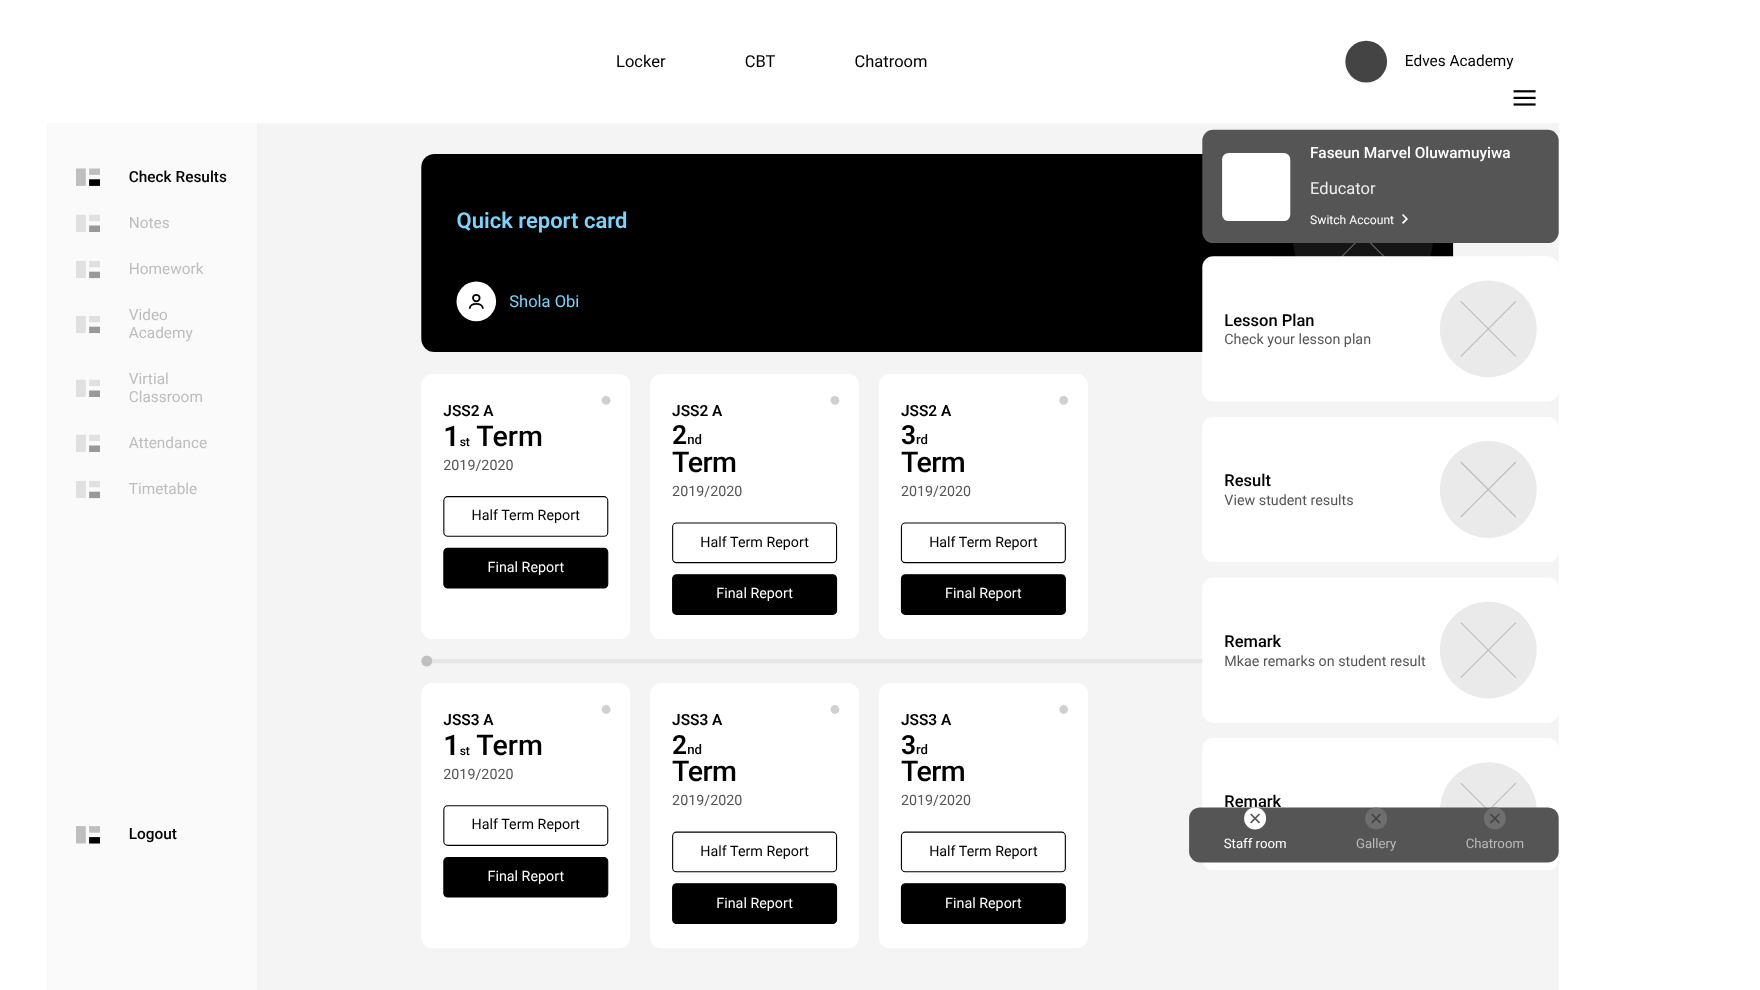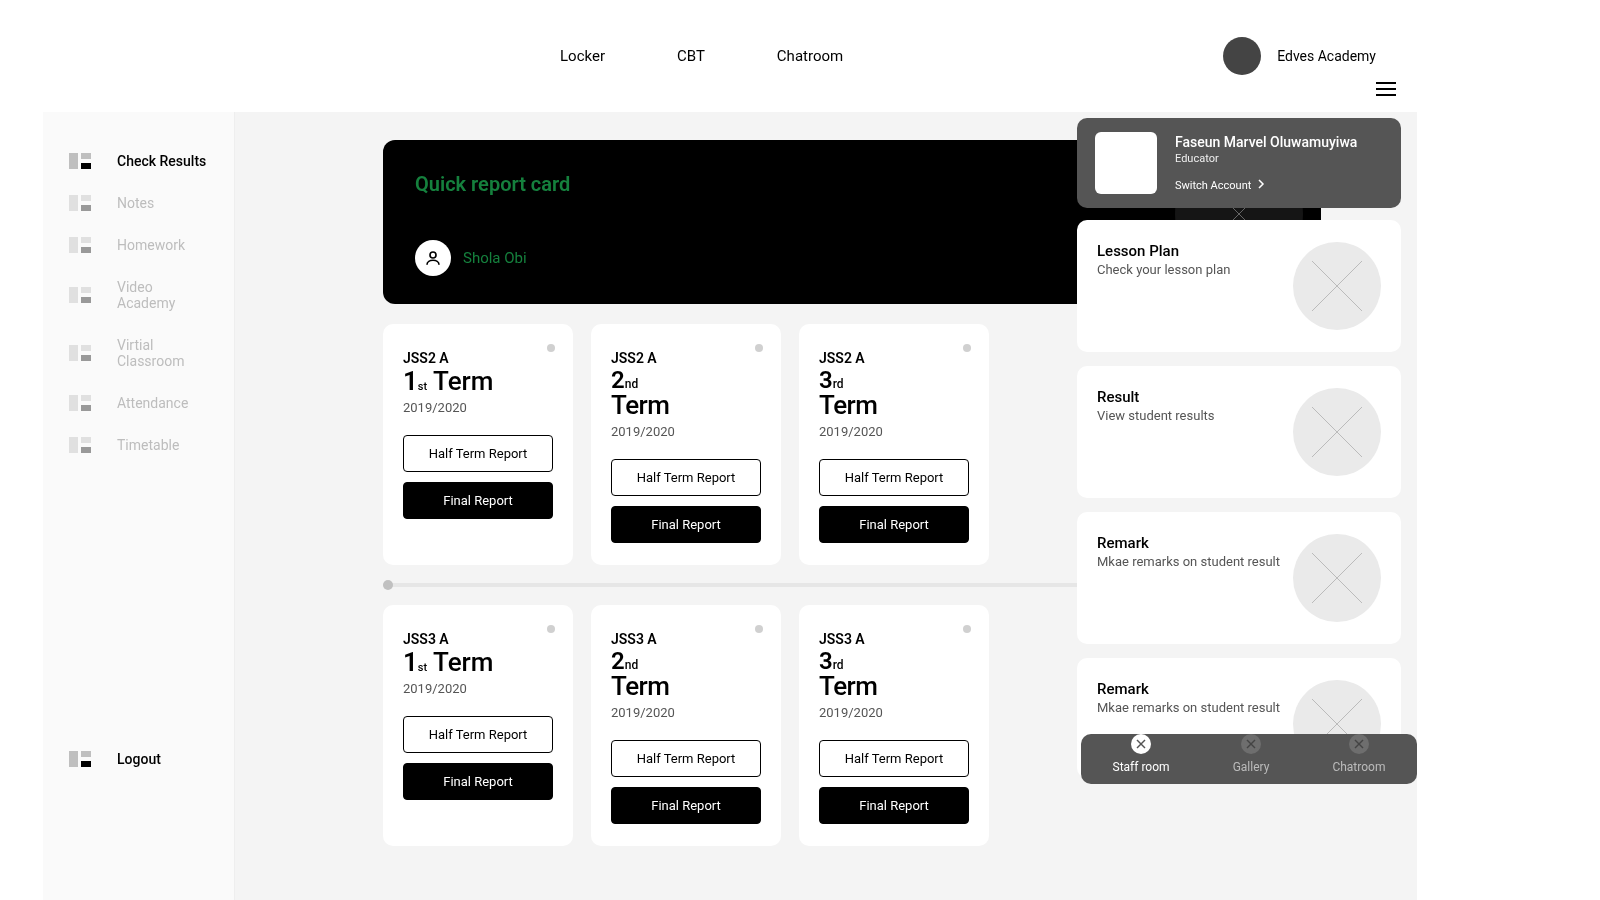--- a/index.html
+++ b/index.html
@@ -99,23 +99,23 @@
   
   .content {
     flex: 1;
     padding: 28px 96px 0 148px;
     position: relative;
     overflow: hidden;
   }
 
   .hero {
     background: #000;
-    color: #15803d;
+    color: #7dd3fc;
     border-radius: 12px;
-    padding: 32px 32px 28px 32px;
+    padding: 48px 32px 28px 32px;
     position: relative;
     overflow: hidden;
     margin-bottom: 20px;
   }
   .hero-title { font-size: 20px; font-weight: 600; }
   .hero-user {
     display: flex;
     align-items: center;
     gap: 12px;
     margin-top: 44px;
@@ -200,50 +200,50 @@
   }
   .report-card.first .term-line .num { font-size: 26px; font-weight: 600; }
   .report-card.first .term-line .ord { font-size: 11px; }
   .report-card.stacked .card-termnum { margin-top: 2px; }
   .report-card.stacked .card-termword { margin-top: -2px; }
 
   
   .right-panel {
     position: absolute;
     top: 118px;
-    right: 199px;
+    right: 183px;
     width: 336px;
     bottom: 0;
     padding: 0 0 0 12px;
   }
   .profile-card {
     background: #555;
     color: #fff;
     border-radius: 10px;
     padding: 14px 18px;
     display: flex;
     gap: 18px;
     align-items: center;
     margin-bottom: 12px;
   }
   .profile-avatar {
     width: 62px; height: 62px;
     background: #fff;
     border-radius: 6px;
   }
   .profile-name { font-size: 14px; font-weight: 500; }
-  .profile-role { font-size: 11px; margin-top: 2px; opacity: .9; }
+  .profile-role { font-size: 15px; margin-top: 14px; opacity: .9; }
   .profile-switch { font-size: 11px; margin-top: 14px; display: flex; align-items: center; gap: 6px; cursor: pointer; text-align: right; }
 
   .panel-card {
     background: #fff;
     border-radius: 10px;
     padding: 22px 20px;
     display: flex;
-    align-items: flex-start;
+    align-items: center;
     justify-content: space-between;
     margin-bottom: 14px;
     cursor: pointer;
     min-height: 118px;
   }
   .panel-card-title { font-size: 15px; font-weight: 500; }
   .panel-card-sub { font-size: 13px; color: #555; margin-top: 2px; }
   .panel-circle {
     width: 88px; height: 88px;
     border-radius: 50%;

